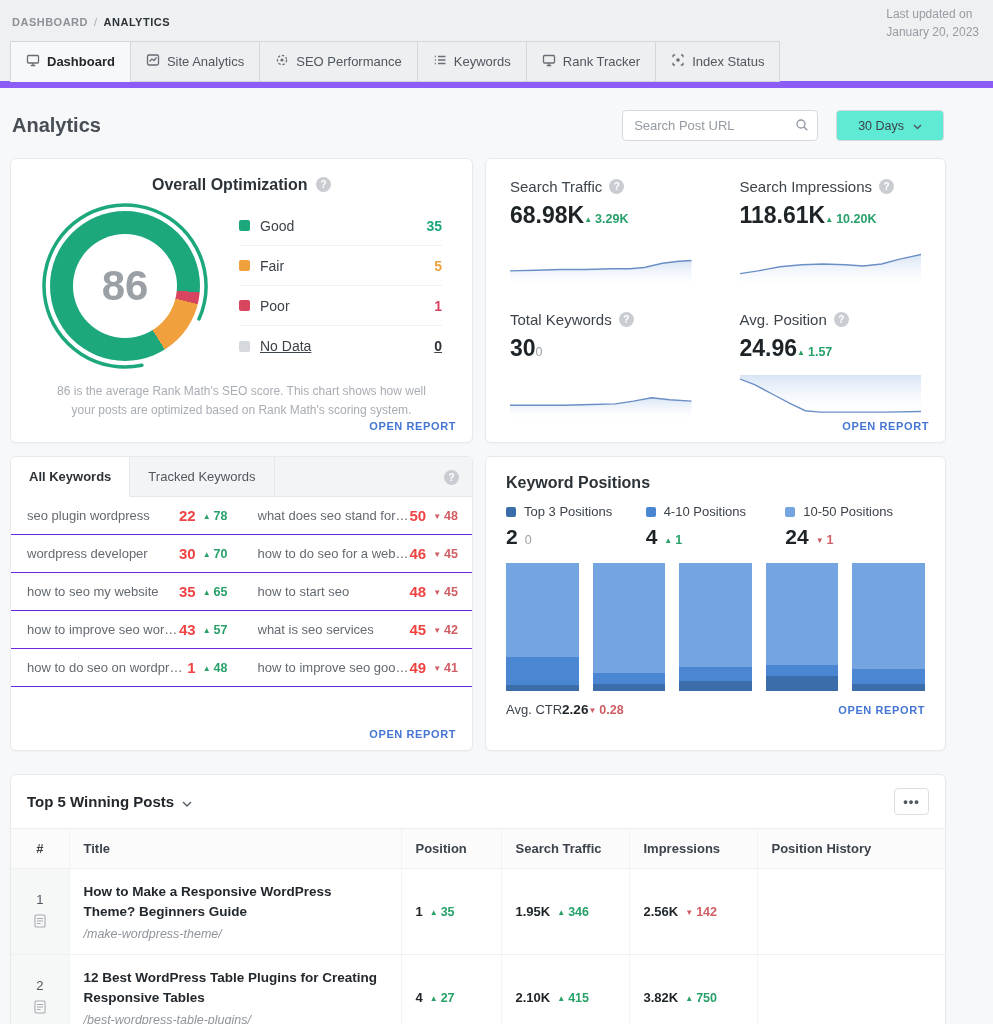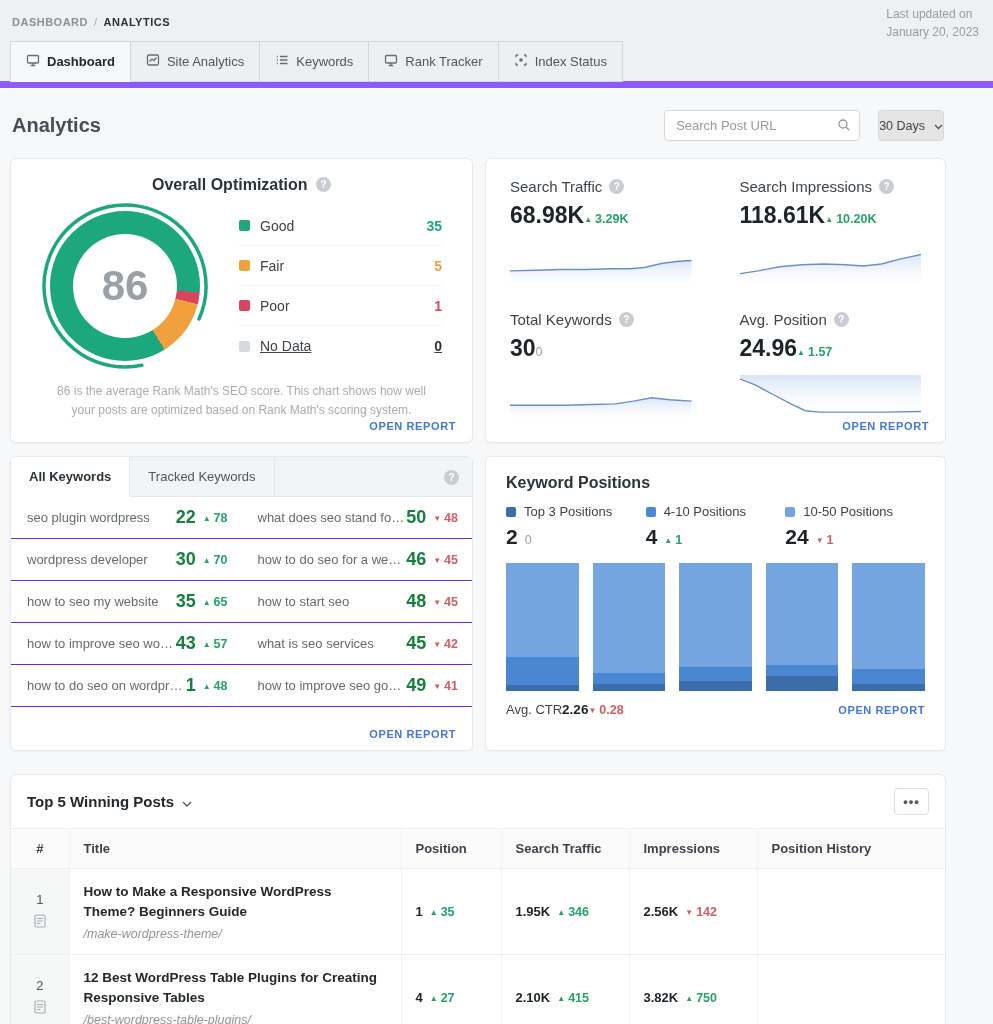--- a/index.html
+++ b/index.html
@@ -33,22 +33,22 @@
   .page-title { font-size: 20px; font-weight: 700; color: #474e55; flex: 1; }
   .search-box { position: relative; margin-right: 18px; }
   .search-box input {
     width: 196px; height: 31px; border: 1px solid #d5d9dd; border-radius: 4px;
     background: #fff; padding: 0 30px 0 11px; font-size: 13px; color: #3c434a;
     font-family: "Liberation Sans", sans-serif; outline: none;
   }
   .search-box input::placeholder { color: #949aa1; }
   .search-box .mag { position: absolute; right: 9px; top: 8px; }
   .range-select {
-    display: inline-flex; align-items: center; gap: 9px; height: 31px; padding: 0 0;
-    border: 1px solid #d5d9dd; border-radius: 4px; background: #e5e5e5; font-size: 12.5px;
+    display: inline-flex; align-items: center; gap: 9px; height: 31px; padding: 0 21px;
+    border: 1px solid #d5d9dd; border-radius: 4px; background: #5eead4; font-size: 12.5px;
     color: #3c434a; cursor: pointer;
   }
   
   .cards-row { display: flex; gap: 12px; }
   .card { background: #fff; border: 1px solid #e7e9ec; border-radius: 6px; position: relative; box-shadow: 0 1px 2px rgba(0,0,0,.03); }
   .open-report { position: absolute; right: 16px; bottom: 10px; font-size: 11px; font-weight: 700; letter-spacing: .6px; color: #4576d4; text-decoration: none; cursor: pointer; }
   
   .card-oo { width: 463px; height: 285px; overflow: hidden; }
   .card-oo .oo-title { text-align: center; margin-top: 17px; font-size: 16px; font-weight: 700; color: #2c3338; }
   .oo-body { display: flex; align-items: center; padding: 8px 30px 0 30px; }
@@ -83,21 +83,21 @@
   .card-kw { width: 463px; height: 295px; overflow: hidden; }
   .kw-tabs { display: flex; background: #f3f4f6; border-bottom: 1px solid #e5e7ea; border-radius: 6px 6px 0 0; position: relative; }
   .kw-tab { padding: 12px 18px; font-size: 13px; color: #50575e; cursor: pointer; border-right: 1px solid #e5e7ea; }
   .kw-tab.active { background: #fff; font-weight: 700; color: #2c3338; border-bottom: 1px solid #fff; margin-bottom: -1px; }
   .kw-help { position: absolute; right: 13px; top: 13px; }
   .kw-head { display: grid; grid-template-columns: 1fr 1fr; border-bottom: 1px solid #e9ebee; }
   .kw-head div { padding: 11px 16px; font-size: 13.5px; font-weight: 700; color: #2c3338; }
   .kw-row { display: grid; grid-template-columns: 1fr 1fr; border-bottom: 1px solid #6d28d9; }
   .kw-cell { display: flex; align-items: center; padding: 10px 14px 10px 16px; min-width: 0; }
   .kw-cell .kw { flex: 1; font-size: 13px; color: #646a70; white-space: nowrap; overflow: hidden; text-overflow: ellipsis; }
-  .kw-cell .kv { font-size: 18px; font-weight: 700; color: #15803d; margin-left: 0; }
+  .kw-cell .kv { font-size: 15px; font-weight: 700; color: #ef4444; margin-left: 0; }
   .kw-cell .delta { margin-left: 7px; }
   
   .card-kp { flex: 1; height: 295px; overflow: hidden; }
   .kp-title { padding: 17px 20px 12px; font-size: 16px; font-weight: 700; color: #2c3338; }
   .kp-legend { display: flex; padding: 0 20px; }
   .kp-leg-item { width: 33.33%; }
   .kp-leg-top { display: flex; align-items: center; font-size: 13px; color: #3c434a; }
   .kp-leg-top .sq { width: 10px; height: 10px; margin-right: 8px; }
   .kp-leg-num { display: flex; align-items: baseline; gap: 7px; margin-top: 6px; }
   .kp-leg-num .big { font-size: 21px; font-weight: 700; color: #1d2327; }
@@ -159,20 +159,27 @@
       </div>
       <div class="tab">
         <span><svg width="14" height="14" viewBox="0 0 14 14" fill="none" stroke="#686e74" stroke-width="1.3">
               <rect x="1.5" y="2" width="11" height="10" rx="1.5"></rect>
               <path d="M3.5 8.5 6 6l2 1.5 2.5-3"></path>
             </svg></span>
         <span>Site Analytics</span>
       </div>
       <div class="tab">
         <span><svg width="14" height="14" viewBox="0 0 14 14" fill="none" stroke="#686e74" stroke-width="1.3">
+              <circle cx="7" cy="7" r="4.6" stroke-dasharray="2.4 1.8"></circle>
+              <circle cx="7" cy="7" r="1.6" fill="#686e74" stroke="none"></circle>
+            </svg></span>
+        <span>SEO Performance</span>
+      </div>
+      <div class="tab">
+        <span><svg width="14" height="14" viewBox="0 0 14 14" fill="none" stroke="#686e74" stroke-width="1.3">
               <path d="M5 3.5h7.5M5 7h7.5M5 10.5h7.5"></path>
               <path d="M1.8 3.5h1M1.8 7h1M1.8 10.5h1"></path>
             </svg></span>
         <span>Keywords</span>
       </div>
       <div class="tab">
         <span><svg width="14" height="14" viewBox="0 0 14 14" fill="none" stroke="#686e74" stroke-width="1.3">
               <rect x="1.5" y="2.5" width="11" height="7.5" rx="1"></rect>
               <path d="M7 10v2.3M4.8 12.5h4.4"></path>
             </svg></span>

